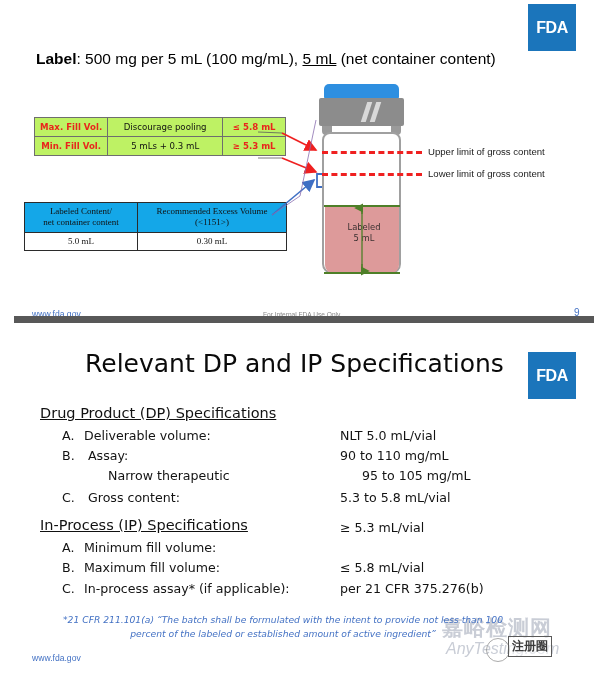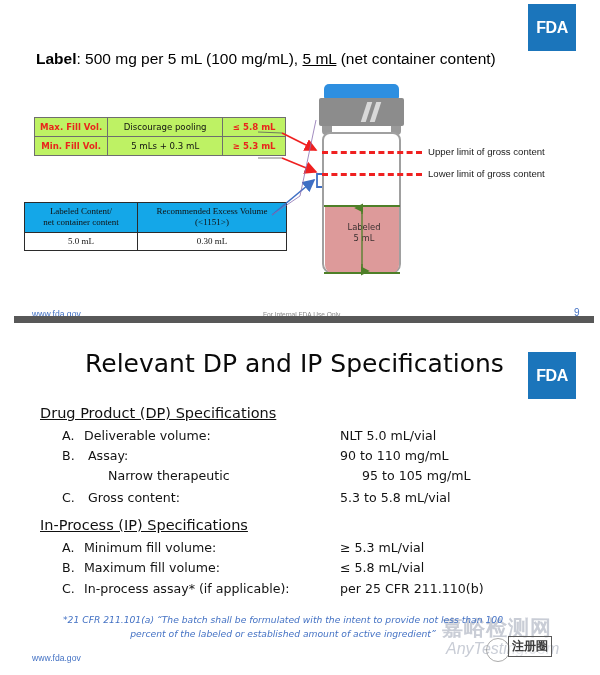--- a/index.html
+++ b/index.html
@@ -477,29 +477,29 @@
 <div class="spec-row" style="left:362px; top:468px; z-index:5;">95 to 105 mg/mL</div>
 
 <div class="spec-row" style="left:62px; top:490px; z-index:5;">C.</div>
 <div class="spec-row" style="left:88px; top:490px; z-index:5;">Gross content:</div>
 <div class="spec-row" style="left:340px; top:490px; z-index:5;">5.3 to 5.8 mL/vial</div>
 
 <div class="spec-heading" id="ip-heading" style="z-index:5;">In-Process (IP) Specifications</div>
 
 <div class="spec-row" style="left:62px; top:540px; z-index:5;">A.</div>
 <div class="spec-row" style="left:84px; top:540px; z-index:5;">Minimum fill volume:</div>
-<div class="spec-row" style="left:340px; top:540px; z-index:5;">≥ 5.3 mL/vial</div>
+<div class="spec-row" style="left:340px; top:520px; z-index:5;">≥ 5.3 mL/vial</div>
 
 <div class="spec-row" style="left:62px; top:560px; z-index:5;">B.</div>
 <div class="spec-row" style="left:84px; top:560px; z-index:5;">Maximum fill volume:</div>
 <div class="spec-row" style="left:340px; top:560px; z-index:5;">≤ 5.8 mL/vial</div>
 
 <div class="spec-row" style="left:62px; top:581px; z-index:5;">C.</div>
 <div class="spec-row" style="left:84px; top:581px; z-index:5;">In-process assay* (if applicable):</div>
-<div class="spec-row" style="left:340px; top:581px; z-index:5;">per 25 CFR 211.110(b)</div>
+<div class="spec-row" style="left:340px; top:581px; z-index:5;">per 21 CFR 375.276(b)</div>
 
 <div class="footnote" style="z-index:5;">
   <span>*21 CFR 211.101(a) “The batch shall be formulated with the intent to provide not less than 100</span>
   <span>percent of the labeled or established amount of active ingredient”</span>
 </div>
 
 <div class="footer-url" style="left:32px; top:653px; z-index:5;">www.fda.gov</div>
 
 <div id="watermark">
   <div class="wm-cn">嘉峪检测网</div>

